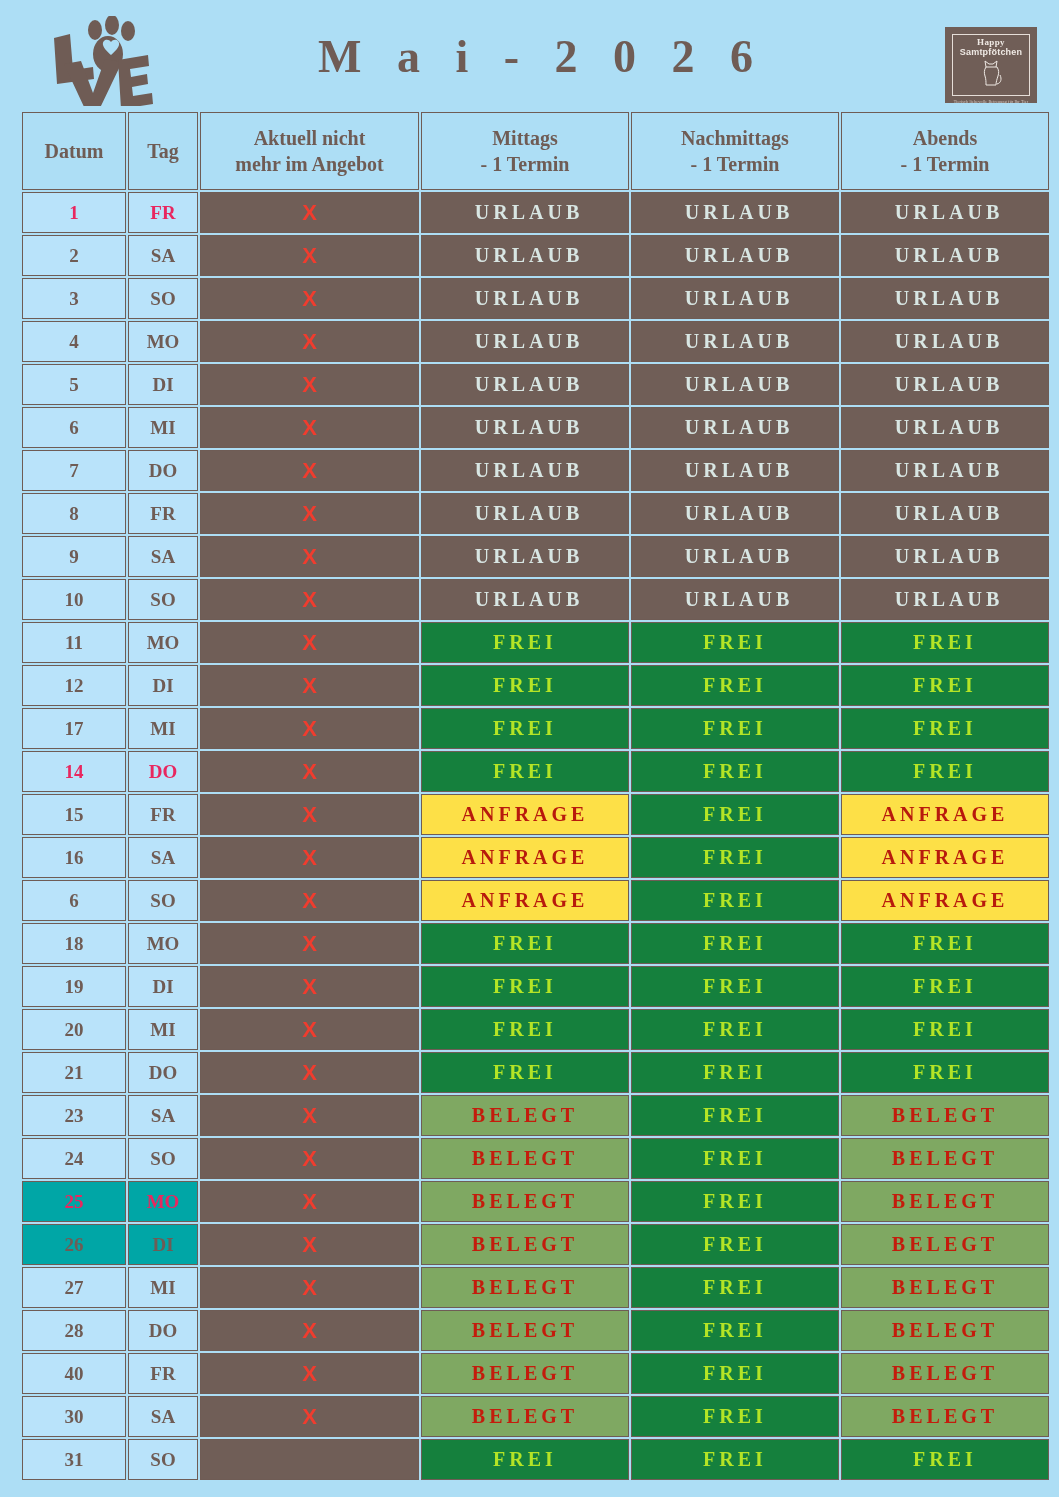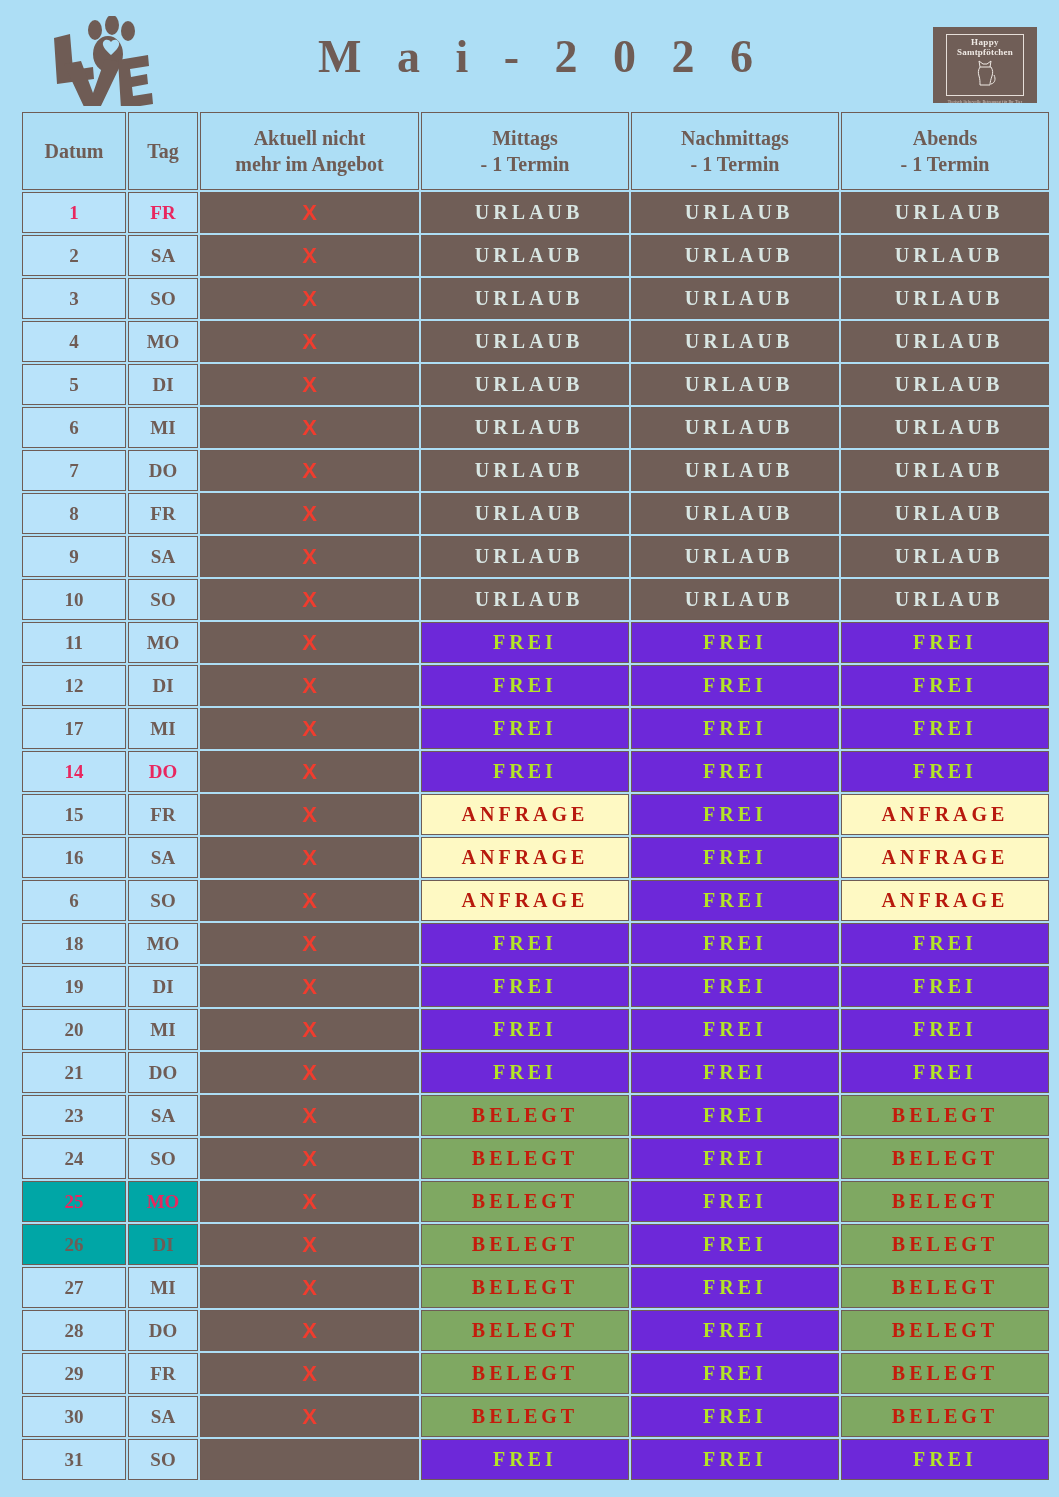--- a/index.html
+++ b/index.html
@@ -38,21 +38,21 @@
     font-family: "Liberation Serif", serif;
     font-weight: bold;
     font-size: 46px;
     letter-spacing: 12px;
   }
 
   .logo-brand {
     position: absolute;
     right: 22px;
     top: 27px;
-    width: 104px;
+    width: 92px;
     height: 76px;
     background: #705e57;
     display: flex;
     align-items: center;
     justify-content: center;
   }
   .logo-brand-inner {
     width: 78px;
     height: 62px;
     border: 1px solid #e6ded8;
@@ -67,21 +67,21 @@
   .brand-l1 {
     color: #efe9e4;
     font-family: "Liberation Serif", serif;
     font-size: 9px;
     line-height: 9px;
     font-weight: bold;
     letter-spacing: .4px;
   }
   .brand-l2 {
     color: #efe9e4;
-    font-family: Liberation Serif, serif;
+    font-family: Liberation Sans, sans-serif;
     font-size: 9px;
     line-height: 10px;
     font-weight: bold;
     letter-spacing: .2px;
   }
   .brand-cat { margin-top: 1px; }
   .brand-sub {
     position: absolute;
     bottom: -9px;
     left: 0; right: 0;
@@ -153,22 +153,22 @@
     font-size: 22px;
   }
 
   td.slot {
     font-family: "Liberation Serif", serif;
     font-weight: bold;
     font-size: 20px;
     letter-spacing: 4px;
   }
   td.slot.urlaub  { background: #705e57; color: #d8e6e3; padding-left: 8px; }
-  td.slot.frei    { background: #6d28d9; color: #b4e426; margin-top: 36px; }
-  td.slot.anfrage { background: #fef9c3; color: #b81a0d; }
+  td.slot.frei    { background: #15803d; color: #b4e426; margin-top: 36px; }
+  td.slot.anfrage { background: #fde047; color: #b81a0d; }
   td.slot.belegt  { background: #7fa862; color: #c41c0c; }
 </style>
 </head>
 <body>
 
 <div class="header">
 
   <div class="logo-love">
     <svg viewBox="0 0 112 90" width="112" height="90" aria-hidden="true">
       <g fill="#6f5c55">
@@ -451,21 +451,21 @@
         </tr>
         <tr>
           <td class="datum">28</td>
           <td class="tag">DO</td>
           <td class="ang">X</td>
           <td class="slot belegt">BELEGT</td>
           <td class="slot frei">FREI</td>
           <td class="slot belegt">BELEGT</td>
         </tr>
         <tr>
-          <td class="datum">29</td>
+          <td class="datum">40</td>
           <td class="tag">FR</td>
           <td class="ang">X</td>
           <td class="slot belegt">BELEGT</td>
           <td class="slot frei">FREI</td>
           <td class="slot belegt">BELEGT</td>
         </tr>
         <tr>
           <td class="datum">30</td>
           <td class="tag">SA</td>
           <td class="ang">X</td>

